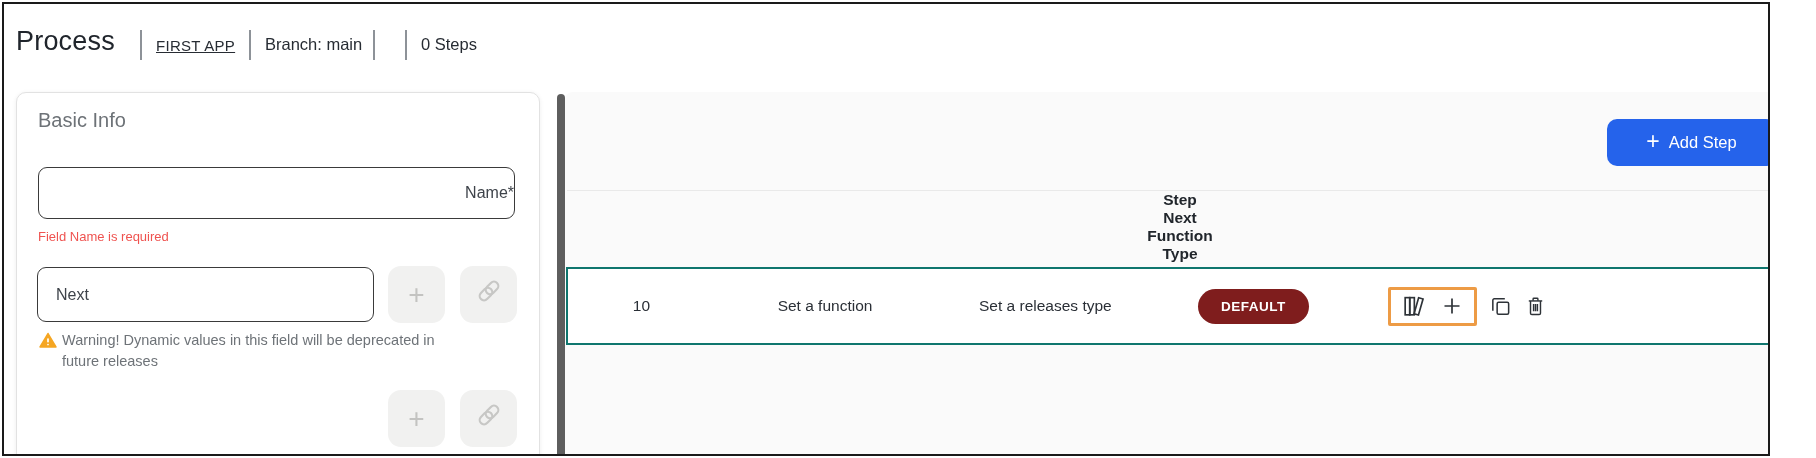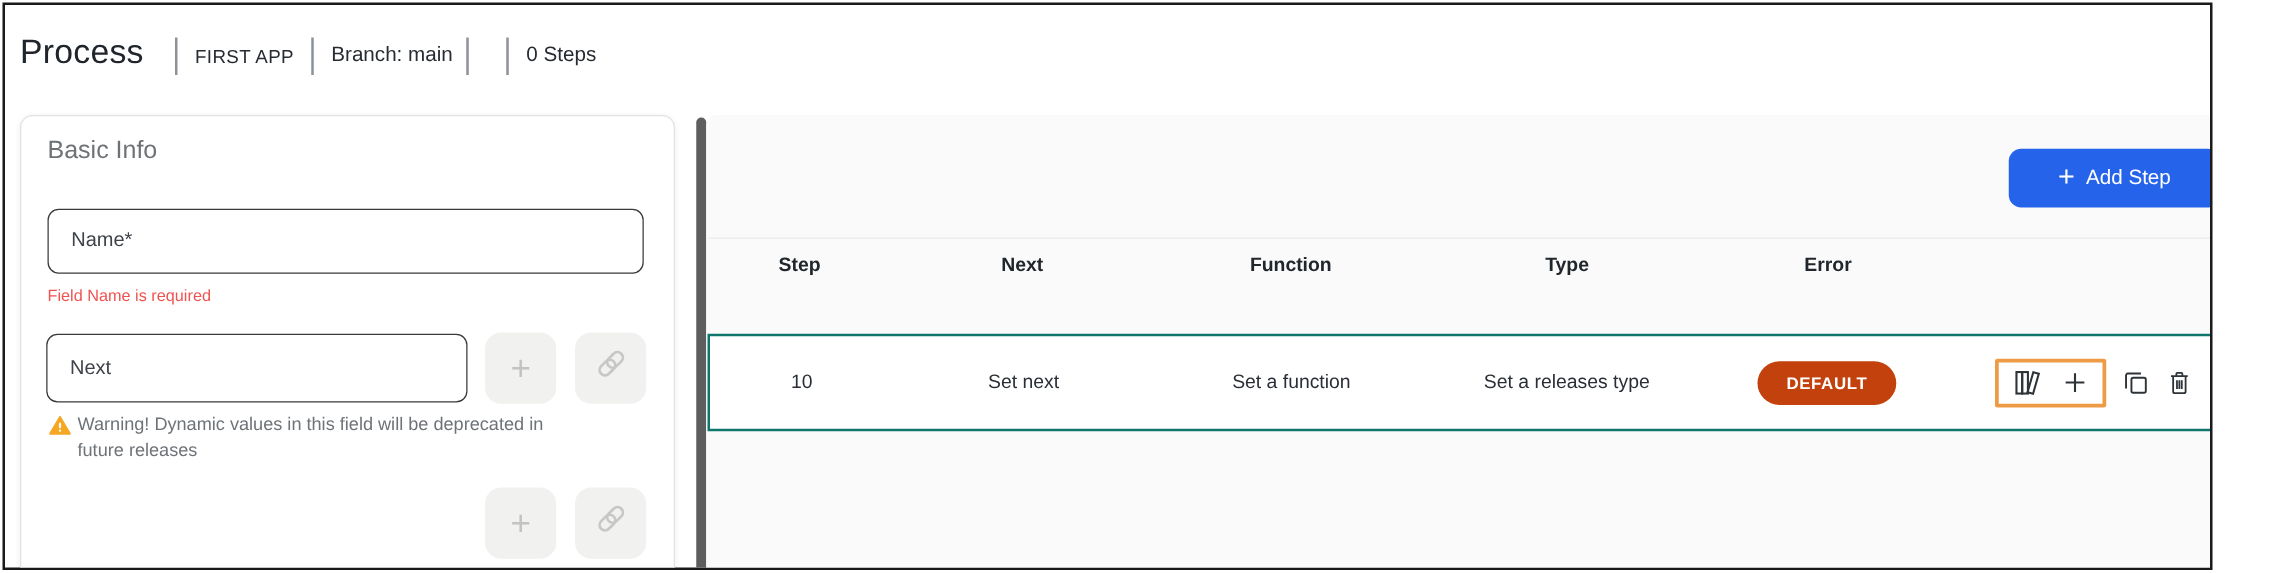--- a/index.html
+++ b/index.html
@@ -6,36 +6,36 @@
   .screen{
     position:relative;width:1768px;height:454px;margin:2px;
     background:#ffffff;border:2px solid #1a1a1a;border-radius:0;
     overflow:hidden;box-sizing:border-box;
     font-family:"Liberation Sans", sans-serif;color:#23272d;
   }
   
   .page-title{position:absolute;left:12px;top:22px;font-size:27px;color:#20252c;letter-spacing:.2px;}
   .hdr-div{position:absolute;top:26px;width:2px;height:30px;background:#8d9298;}
   .hdr-item{position:absolute;color:#272c33;}
-  .app-name{left:152px;top:33px;font-size:15px;letter-spacing:.3px;}
+  .app-name{left:152px;top:33px;font-size:15px;letter-spacing:.3px;text-decoration:underline;}
   .branch{left:261px;top:31px;font-size:16.5px;}
   .steps-count{left:417px;top:31px;font-size:16.5px;}
   
   .card{
     position:absolute;left:12px;top:88px;width:524px;height:410px;
     background:#fff;border:1px solid #e2e2e2;border-radius:10px;
     box-shadow:0 1px 5px rgba(0,0,0,.07);box-sizing:border-box;
   }
   .card-title{position:absolute;left:21px;top:16px;font-size:20px;color:#6d7277;}
   .field{
     position:absolute;border:1px solid #3a3a3a;border-radius:9px;background:#fff;
     display:flex;align-items:center;padding-left:18px;box-sizing:border-box;
     font-size:16px;color:#3e434a;cursor:text;
   }
-  .f-name{left:21px;top:74px;width:477px;height:52px;}
+  .f-name{left:21px;top:74px;width:477px;height:52px;justify-content:flex-end;}
   .f-next{left:20px;top:174px;width:337px;height:55px;}
   .f-deferr{left:20px;top:298px;width:337px;height:55px;}
   .err-text{position:absolute;left:21px;top:136px;font-size:13px;color:#ef5350;}
   .sq-btn{
     position:absolute;width:57px;height:57px;border:none;border-radius:13px;
     background:#f1f1f0;display:flex;align-items:center;justify-content:center;
     color:#c3c3c1;font-size:28px;font-weight:300;cursor:default;padding:0;
   }
   .b-plus1{left:371px;top:173px;}
   .b-link1{left:443px;top:173px;}
@@ -48,31 +48,31 @@
   .drag-bar{position:absolute;left:553px;top:90px;width:8px;height:364px;background:#5e5e5e;border-radius:4px 4px 0 0;cursor:col-resize;}
   
   .panel{position:absolute;left:561px;top:88px;width:1243px;height:366px;background:#fafafa;border-radius:8px 0 0 0;}
   .add-step{
     position:absolute;left:1042px;top:27px;width:169px;height:47px;border:none;border-radius:10px;
     background:#2563eb;color:#fff;font-size:16.5px;font-family:"Liberation Sans",sans-serif;
     display:flex;align-items:center;justify-content:center;gap:9px;cursor:pointer;
   }
   .add-step .plus{font-size:23px;font-weight:300;margin-top:-2px;}
   .tbl-topline{position:absolute;left:2px;top:98px;width:1239px;height:1px;background:#e9e9e9;}
-  .thead{position:absolute;left:1px;top:99px;width:1228px;height:44px;display:flex;align-items:center;}
+  .thead{position:absolute;left:1px;top:99px;width:1228px;height:44px;display:flex;align-items:center;flex-direction:column;}
   .th{font-size:15.5px;font-weight:700;color:#21262c;text-align:center;}
   .col-step{width:12%;}.col-next{width:17%;}.col-func{width:18%;}
   .col-type{width:18%;}.col-err{width:16%;}.col-act{width:19%;}
   .trow{
     position:absolute;left:1px;top:175px;width:1228px;height:78px;background:#fff;
     border:2px solid #0f766e;box-sizing:border-box;display:flex;align-items:center;cursor:pointer;
   }
   .td{font-size:15.5px;color:#2a2f36;text-align:center;}
   .badge{
-    display:inline-block;background:#c2410c;color:#fff;border-radius:18px;
+    display:inline-block;background:#7f1d1d;color:#fff;border-radius:18px;
     padding:10px 23px;font-size:13.5px;font-weight:700;letter-spacing:.5px;
   }
   .actions{display:flex;align-items:center;justify-content:center;gap:12px;}
   .hl-box{
     display:flex;align-items:center;gap:14px;padding:4px 10px;
     border:3px solid #ed9b45;border-radius:2px;background:transparent;
   }
   .icon-btn{display:flex;align-items:center;justify-content:center;background:none;border:none;padding:0;cursor:pointer;}
   .icon-btn svg{display:block;}
 </style>
@@ -155,21 +155,20 @@
     <div class="thead">
       <div class="th col-step">Step</div>
       <div class="th col-next">Next</div>
       <div class="th col-func">Function</div>
       <div class="th col-type">Type</div>
       <div class="th col-err">Error</div>
     </div>
 
     <div class="trow">
       <div class="td col-step">10</div>
-      <div class="td col-next">Set next</div>
       <div class="td col-func">Set a function</div>
       <div class="td col-type">Set a releases type</div>
       <div class="td col-err">
         <span class="badge">DEFAULT</span>
       </div>
       <div class="td col-act actions">
         <span class="hl-box">
           <button class="icon-btn">
             <span>
               <svg width="25" height="25" viewBox="0 0 24 24" fill="none" stroke="#2e3338" stroke-width="1.6">

